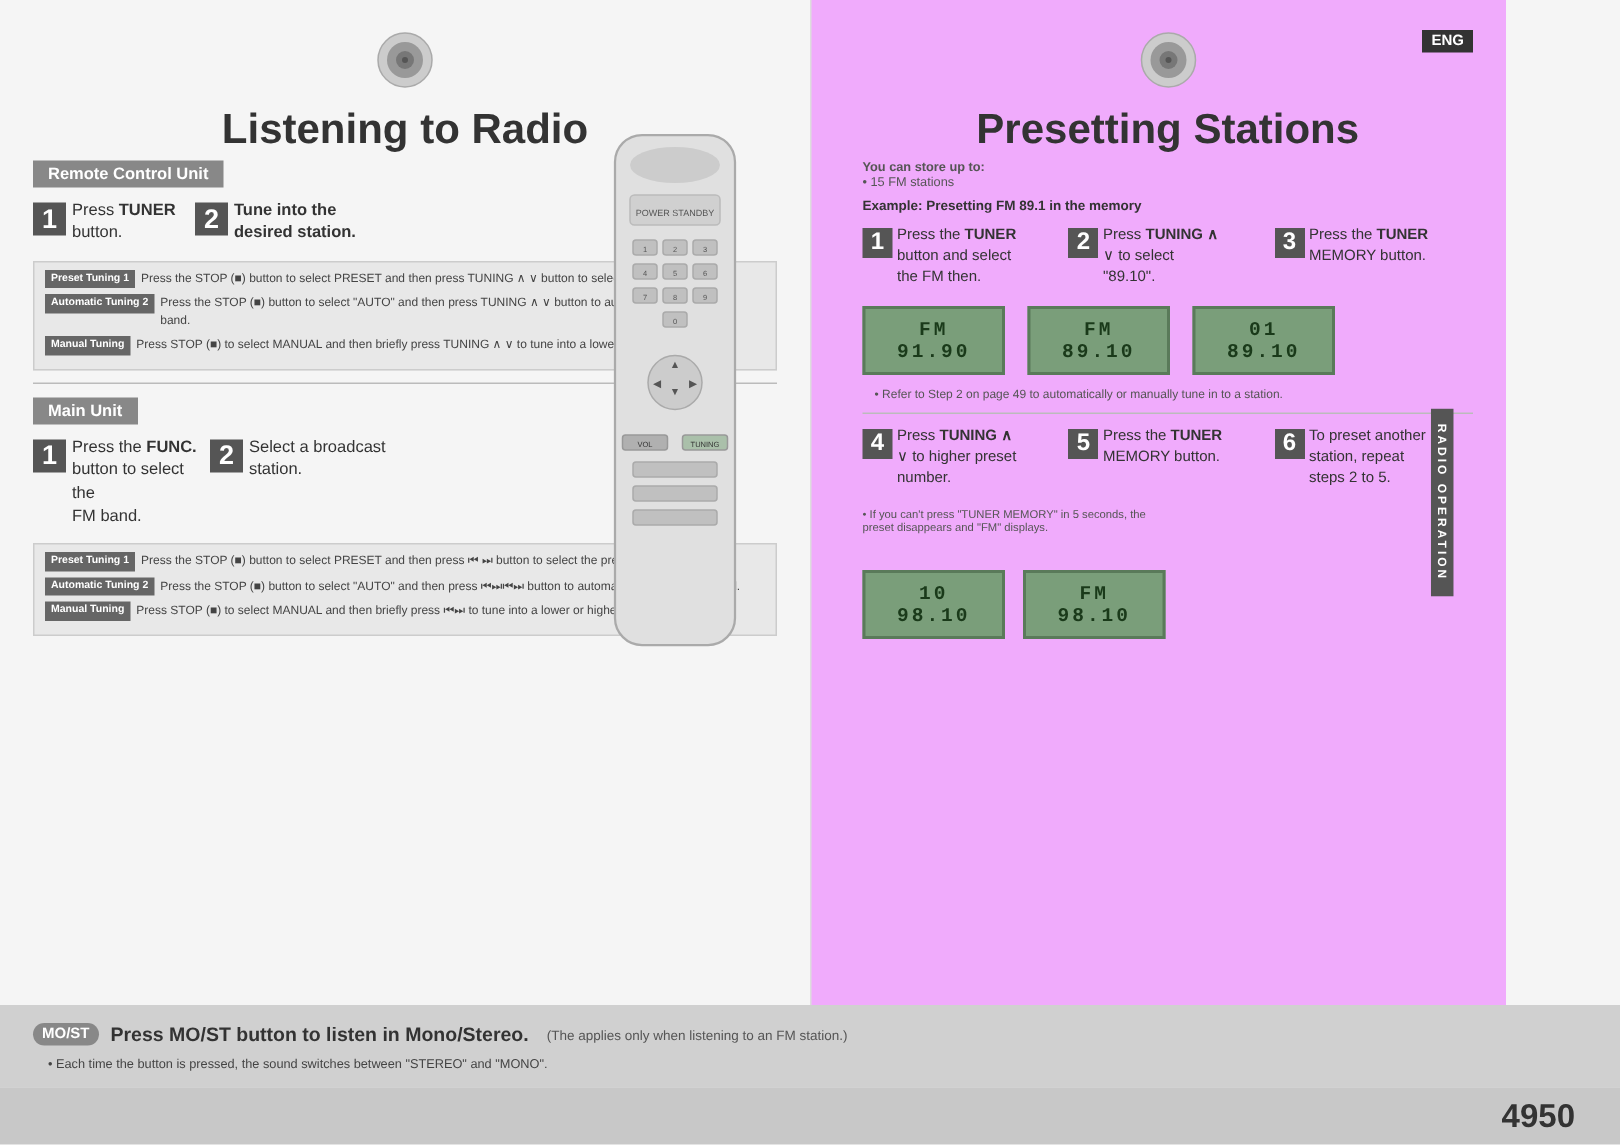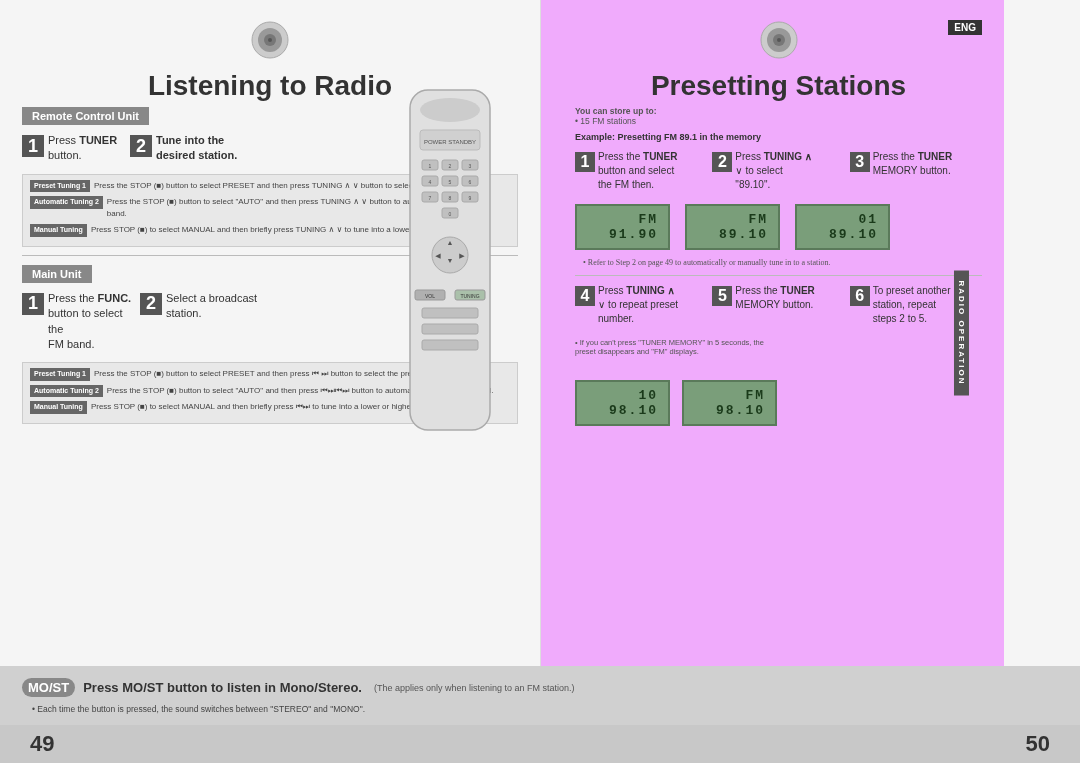--- a/index.html
+++ b/index.html
@@ -163,21 +163,20 @@
       font-weight: bold;
       text-align: center;
       padding: 6px 10px;
       width: 110px;
       letter-spacing: 2px;
     }
 
     .lcd-display.small {
       width: 95px;
       font-size: 13px;
-      text-align: right;
     }
 
     
     .display-row {
       display: flex;
       gap: 15px;
       margin: 8px 0;
       align-items: center;
     }
 
@@ -237,21 +236,21 @@
 
     .bottom-row {
       display: flex;
       align-items: center;
       gap: 8px;
     }
 
     .mo-st-badge {
       background: #888;
       color: white;
-      font-size: 13px;
+      font-size: 10px;
       font-weight: bold;
       padding: 2px 6px;
       border-radius: 10px;
       white-space: nowrap;
     }
 
     .bottom-main-text {
       font-size: 13px;
       font-weight: bold;
       color: #333;
@@ -267,41 +266,40 @@
       font-size: 8.5px;
       color: #444;
       line-height: 1.6;
       margin-left: 10px;
     }
 
     
     .page-numbers {
       background: #c8c8c8;
       display: flex;
-      justify-content: space-between;
+      justify-content: flex-end;
       padding: 6px 30px;
       font-size: 22px;
       font-weight: bold;
       color: #333;
     }
 
     
     .divider {
       height: 1px;
       background: #bbb;
       margin: 8px 0;
     }
 
     
     .bullet-note {
       font-size: 8px;
       color: #555;
       margin-top: 7px;
       padding-left: 8px;
-      font-family: Liberation Serif, serif;
     }
 
     
     .example-label {
       font-size: 9px;
       font-weight: bold;
       color: #333;
       margin-bottom: 8px;
     }
 
@@ -524,21 +522,21 @@
     <div class="bullet-note" style="font-size:8px; color:#555; margin-bottom:8px;">• Refer to Step 2 on page 49 to automatically or manually tune in to a station.</div>
 
     <div class="divider"></div>
 
     <div class="right-steps-top">
 
       <div class="right-step">
         <div class="right-step-number">4</div>
         <div class="right-step-text">
           <span>Press <strong>TUNING ∧</strong></span><br>
-          <span>∨ to repeat preset</span><br>
+          <span>∨ to higher preset</span><br>
           <span>number.</span>
         </div>
       </div>
 
       <div class="right-step">
         <div class="right-step-number">5</div>
         <div class="right-step-text">
           <span>Press the <strong>TUNER</strong></span><br>
           <span>MEMORY button.</span>
         </div>

